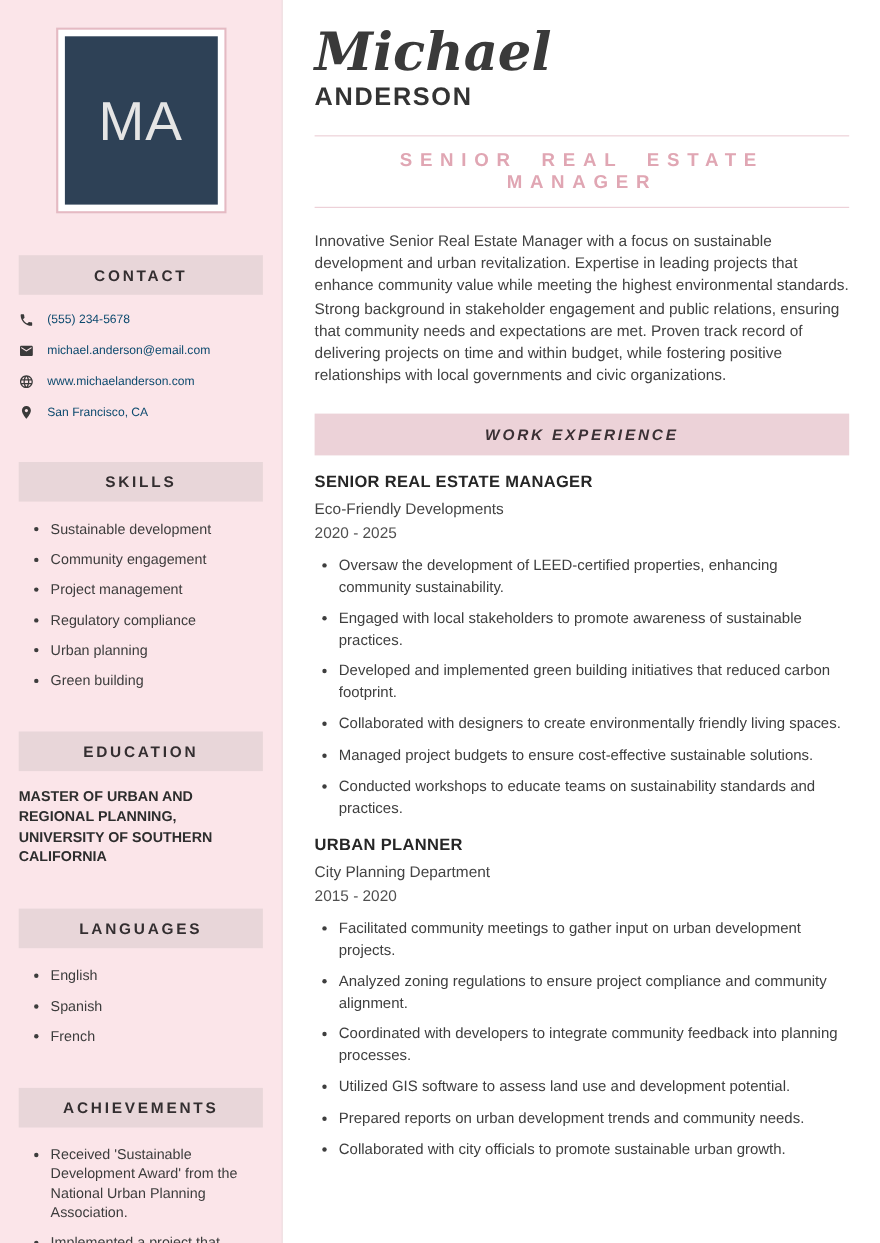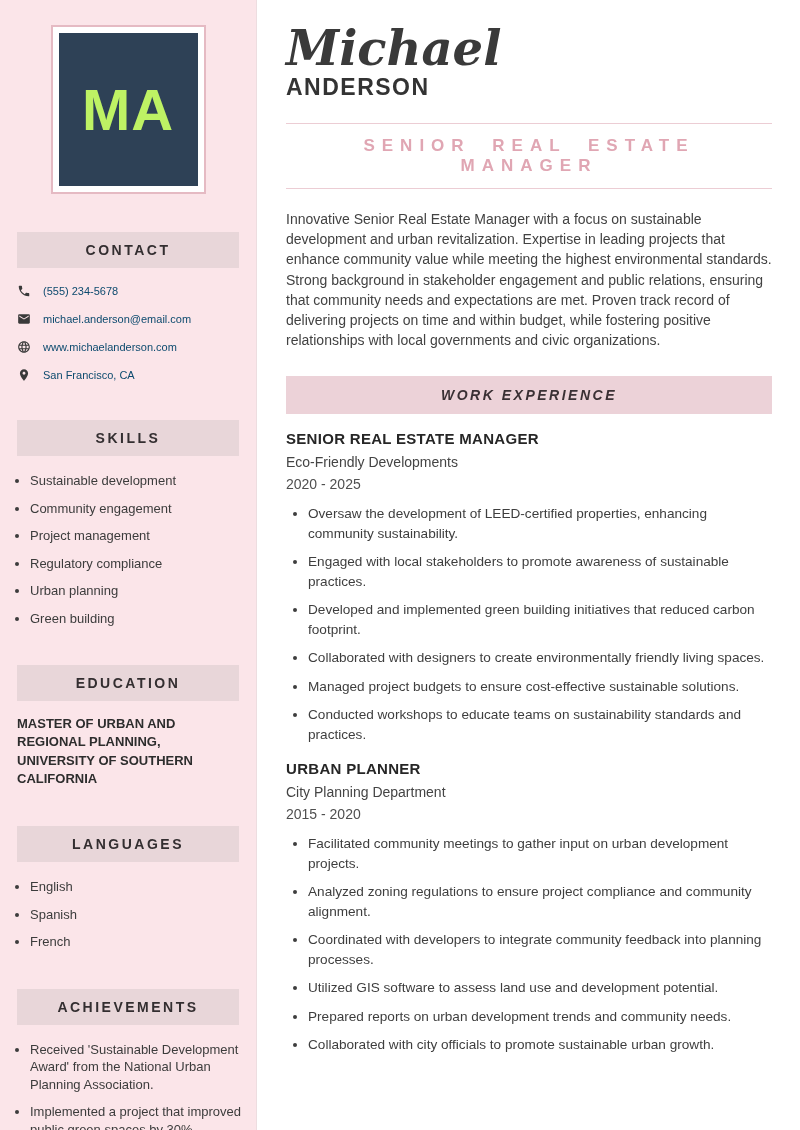--- a/index.html
+++ b/index.html
@@ -33,24 +33,24 @@
   }
   .avatar-box {
     width: 100%;
     height: 100%;
     background: #2e4156;
     display: flex;
     align-items: center;
     justify-content: center;
   }
   .avatar-initials {
-    color: #bef264;
-    font-size: 58px;
+    color: #e5e5e5;
+    font-size: 50px;
     letter-spacing: 1px;
-    font-weight: 700;
+    font-weight: 400;
   }
   .side-section { margin-top: 38px; }
   .side-heading {
     margin: 0 17px;
     background: #e8d6d9;
     color: #332e30;
     text-align: center;
     font-weight: bold;
     font-size: 14px;
     letter-spacing: 2.5px;
@@ -67,21 +67,21 @@
     height: 14px;
     margin-right: 12px;
     flex: 0 0 14px;
     display: inline-flex;
   }
   .contact-row .cicon svg { width: 14px; height: 14px; fill: #3a3a3a; }
   .contact-text { font-size: 11px; color: #0c4a6e; }
 
   .side-list {
     list-style: disc;
-    padding: 16px 10px 0 30px;
+    padding: 16px 10px 0 46px;
   }
   .side-list li {
     font-size: 13px;
     color: #3c3c3c;
     margin-bottom: 10px;
     line-height: 1.35;
   }
   .edu-text {
     padding: 14px 18px 0 17px;
     font-size: 13px;

